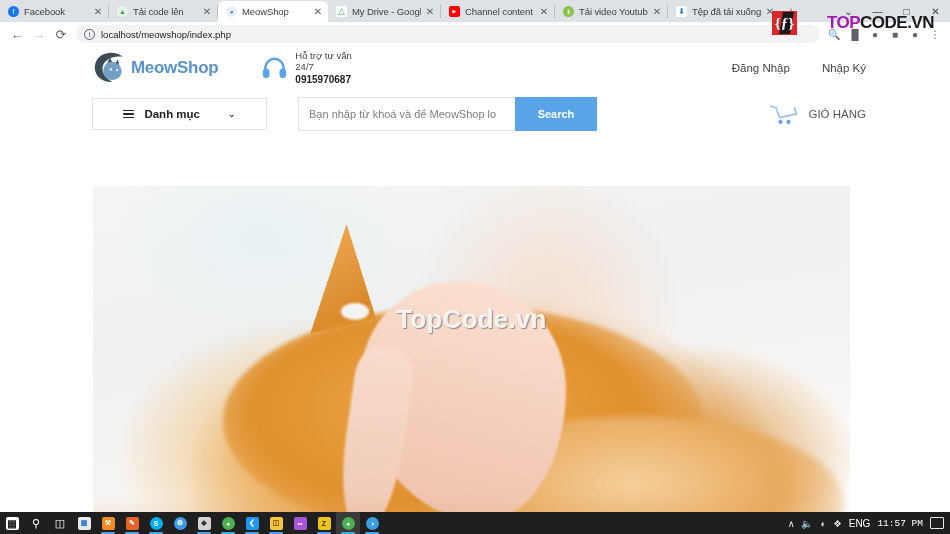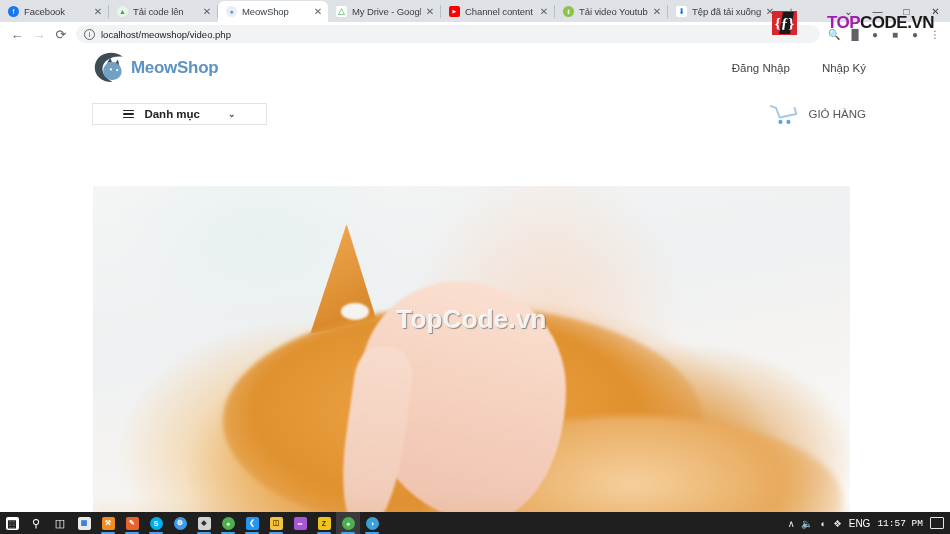--- a/index.html
+++ b/index.html
@@ -124,21 +124,21 @@
   .support-text .s2 { font-size: 9.5px; color: #444; display:block; }
   .support-text .s3 { font-size: 10px; color: #222; font-weight: bold; display:block; margin-top: 1px;}
   .header-links { margin-left: auto; display: flex; align-items: center; gap: 32px; }
   .header-links a { font-size: 11.5px; color: #444; text-decoration: none; }
 
   .search-row {
     width: 100%; height: 48px; display: flex; align-items: center;
     padding: 0 84px 0 92px;
   }
   .cat-box {
-    width: 175px; height: 22px; border: 1px solid #e3e3e3; background:#fff;
+    width: 175px; height: 32px; border: 1px solid #e3e3e3; background:#fff;
     display: flex; align-items: center; justify-content: center; gap: 10px;
     font-size: 11.5px; font-weight: bold; color: #222;
   }
   .burger { display:inline-block; width: 11px; }
   .burger i { display:block; height:1.5px; background:#222; margin: 2.2px 0; border-radius:1px;}
   .cat-caret { font-size: 9px; color:#555; margin-left: 18px; }
   .search-wrap { display: flex; margin-left: 31px; }
   .search-input {
     width: 217px; height: 34px; border: 1px solid #e3e3e3; border-right: none;
     padding: 0 10px; font-size: 11px; color: #6b7075; background: #fff;
@@ -294,21 +294,21 @@
     <div class="wbtn">□</div>
     <div class="wbtn">✕</div>
   </div>
 
   <div class="chrome-toolbar">
     <div class="navbtn">←</div>
     <div class="navbtn disabled">→</div>
     <div class="navbtn">⟳</div>
     <div class="omnibox">
       <span class="info-icon">i</span>
-      <span>localhost/meowshop/video.php</span>
+      <span>localhost/meowshop/index.php</span>
     </div>
     <div class="toolbar-icons">
       <div class="ticon">🔍</div>
       <div class="ticon">█</div>
       <div class="ticon">●</div>
       <div class="ticon">■</div>
       <div class="ticon">●</div>
       <div class="ticon">⋮</div>
     </div>
   </div>
@@ -328,38 +328,52 @@
           <path d="M44 8 C32 -2 10 1 5 17 C0 33 14 45 29 44 C22 40 14 33 15 24 C16 13 29 6 44 8 Z" fill="#3d4b55"></path>
           <path d="M22 16 L26 9 L29 17 Z" fill="#3d4b55"></path>
           <path d="M33 18 L37 12 L39 20 Z" fill="#3d4b55"></path>
           <path d="M22 16 C31 13 40 17 42 26 C44 35 36 42 27 41 C18 40 14 31 17 23 Z" fill="#6b9cc2" opacity="0.95"></path>
           <circle cx="27" cy="26" r="1.6" fill="#fff"></circle>
           <circle cx="36" cy="27" r="1.6" fill="#fff"></circle>
         </svg>
         <span class="brand-name">MeowShop</span>
       </div>
 
+      <div class="support">
+        <svg class="headset" viewBox="0 0 30 26">
+          <path d="M4 16 V13 A11 11 0 0 1 26 13 V16" stroke="#5ba3e8" stroke-width="3" fill="none" stroke-linecap="round"></path>
+          <rect x="1" y="14" width="8" height="11" rx="3.5" fill="#5ba3e8"></rect>
+          <rect x="21" y="14" width="8" height="11" rx="3.5" fill="#5ba3e8"></rect>
+        </svg>
+        <div class="support-text">
+          <span class="s1">Hỗ trợ tư vấn</span>
+          <span class="s2">24/7</span>
+          <span class="s3">0915970687</span>
+        </div>
+      </div>
 
       <div class="header-links">
         <a href="#">Đăng Nhập</a>
         <a href="#">Nhập Ký</a>
       </div>
     </div>
 
     <div class="search-row">
       <div class="cat-box">
         <span class="burger">
             <i></i>
             <i></i>
             <i></i>
           </span>
         <span>Danh mục</span>
         <span class="cat-caret">⌄</span>
       </div>
       <div class="search-wrap">
+        <input class="search-input" type="text" placeholder="Bạn nhập từ khoá và để MeowShop lo" value="" style="">
+        <button class="search-btn">Search</button>
       </div>
       <div class="cart">
         <svg class="cart-icon" viewBox="0 0 34 26">
           <path d="M2 4 L8 6 L12 17 L31 13 L29 6" stroke="#a9c6e4" stroke-width="2.2" fill="none" stroke-linecap="round" stroke-linejoin="round"></path>
           <circle cx="13" cy="22" r="2.4" fill="#5ba3e8"></circle>
           <circle cx="22" cy="22" r="2.4" fill="#5ba3e8"></circle>
         </svg>
         <span class="cart-label">GIỎ HÀNG</span>
       </div>
     </div>

